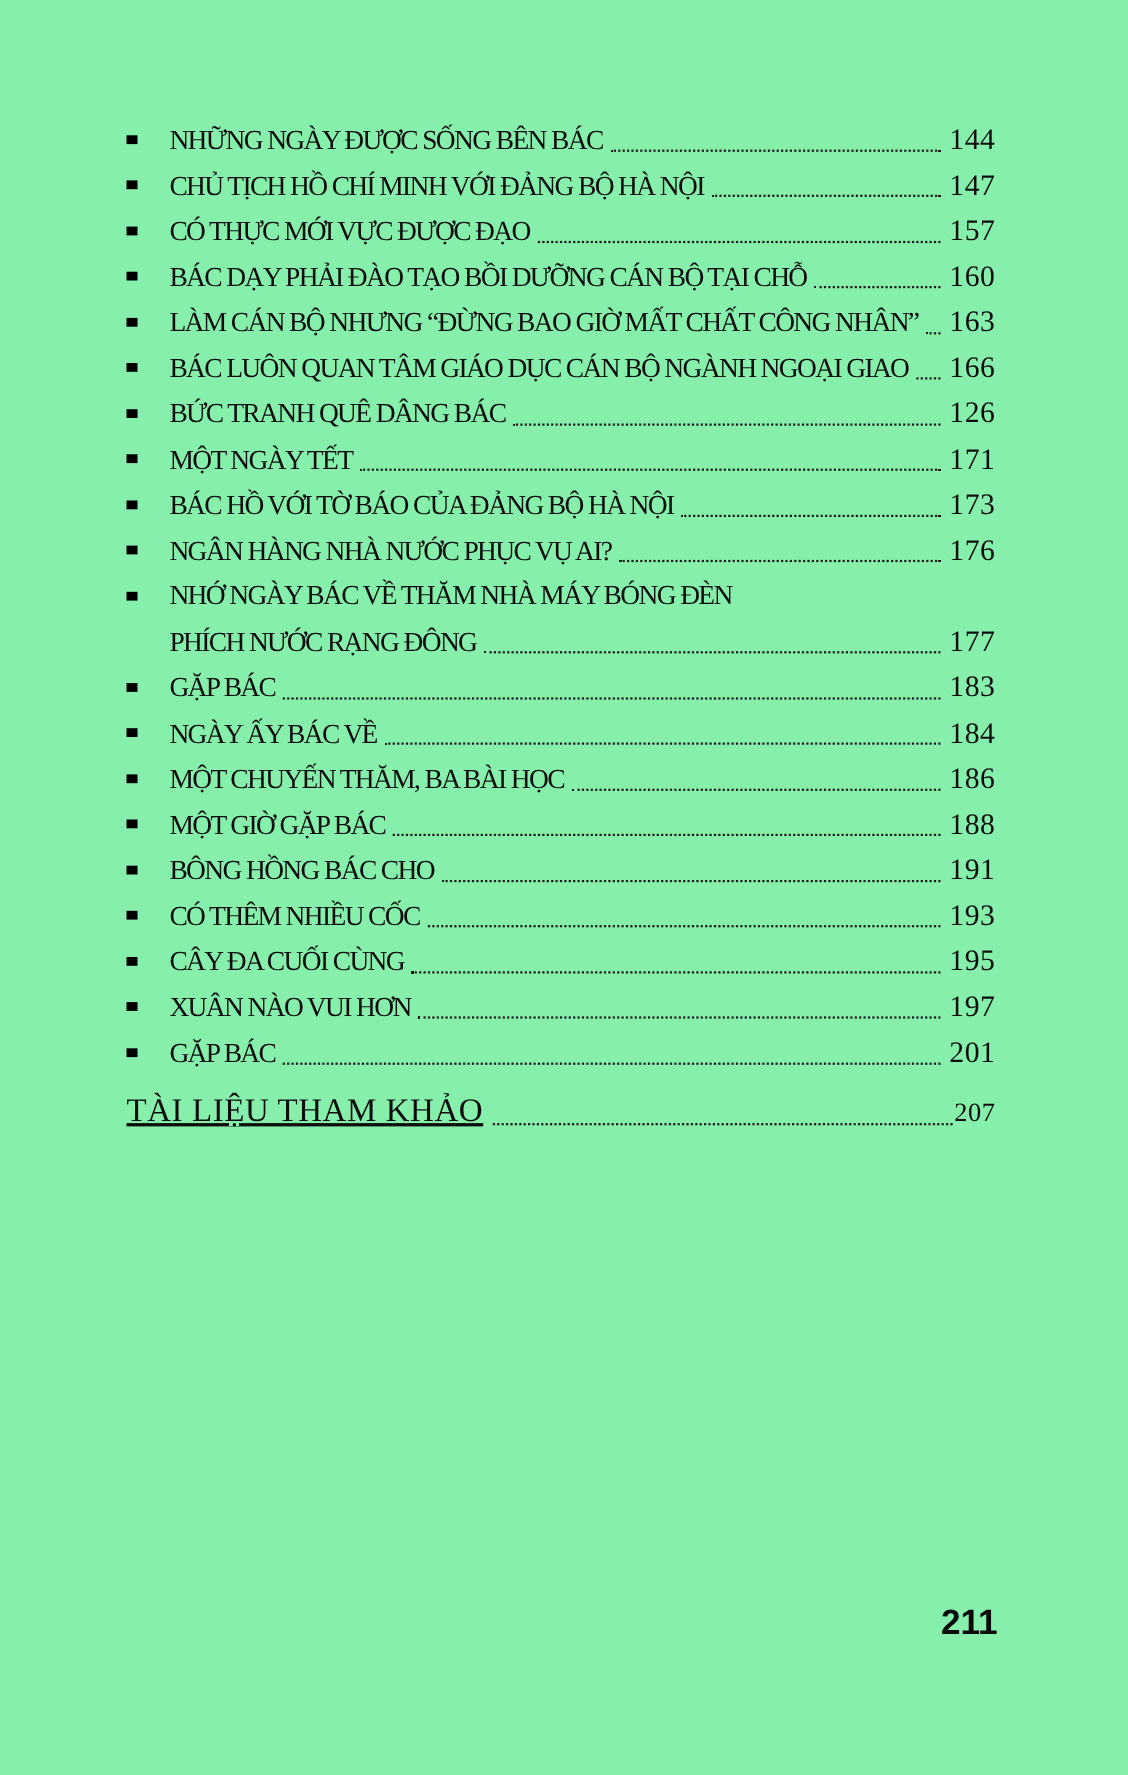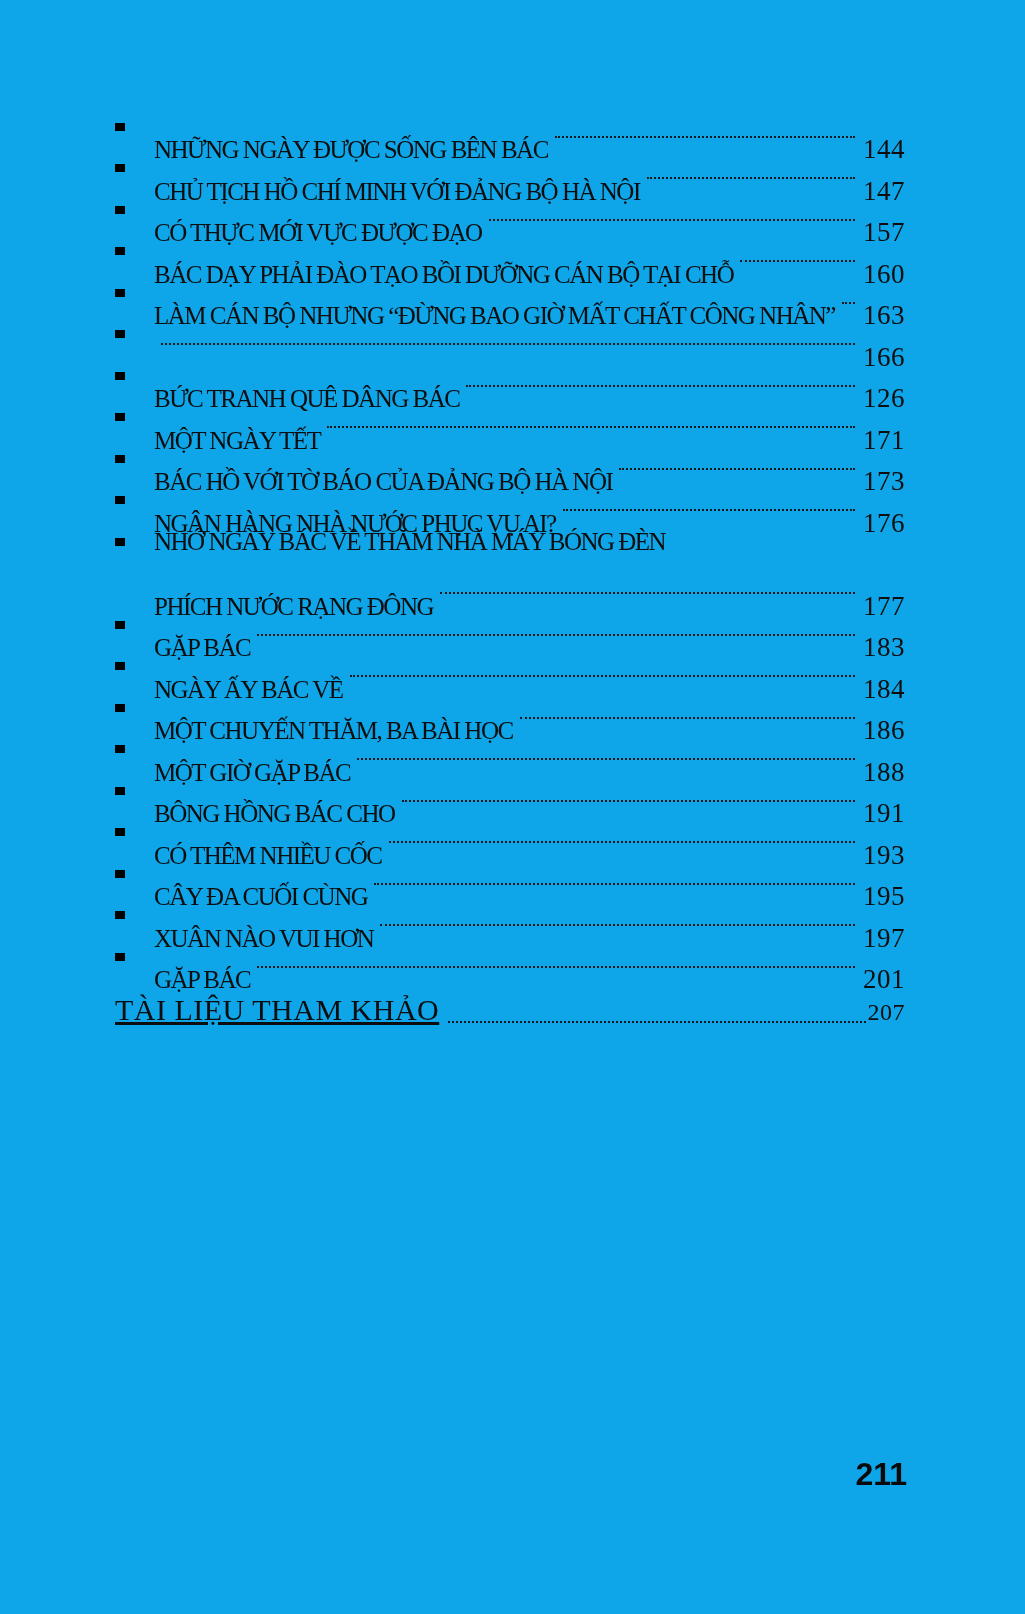--- a/index.html
+++ b/index.html
@@ -4,21 +4,21 @@
 <style>
   html, body {
     margin: 0;
     padding: 0;
     background: #ffffff;
   }
   .page {
     position: relative;
     width: 1025px;
     height: 1614px;
-    background: #0ea5e9;
+    background: #86efac;
     font-family: "Liberation Serif", serif;
     color: #0d0d0d;
     overflow: hidden;
   }
   .toc {
     position: absolute;
     left: 115px;
     top: 106px;
     width: 790px;
   }
@@ -48,21 +48,20 @@
     flex: 1 1 auto;
     min-width: 6px;
     border-bottom: 2.6px dotted #1a1a1a;
     align-self: flex-end;
     margin: 0 8px 10px 7px;
   }
   .pagenum {
     flex: none;
     font-size: 27px;
     letter-spacing: 0.5px;
-    margin-top: 23px;
   }
 
   .ref-row {
     display: flex;
     align-items: baseline;
     height: 48px;
     line-height: 48px;
     margin-top: 8px;
     white-space: nowrap;
   }
@@ -124,20 +123,21 @@
       <span class="pagenum">160</span>
     </div>
       <div class="toc-row">
       <span class="bullet"></span>
       <span class="title">LÀM CÁN BỘ NHƯNG “ĐỪNG BAO GIỜ MẤT CHẤT CÔNG NHÂN”</span>
       <span class="leader"></span>
       <span class="pagenum">163</span>
     </div>
       <div class="toc-row">
       <span class="bullet"></span>
+      <span class="title">BÁC LUÔN QUAN TÂM GIÁO DỤC CÁN BỘ NGÀNH NGOẠI GIAO</span>
       <span class="leader"></span>
       <span class="pagenum">166</span>
     </div>
       <div class="toc-row">
       <span class="bullet"></span>
       <span class="title">BỨC TRANH QUÊ DÂNG BÁC</span>
       <span class="leader"></span>
       <span class="pagenum">126</span>
     </div>
       <div class="toc-row">

